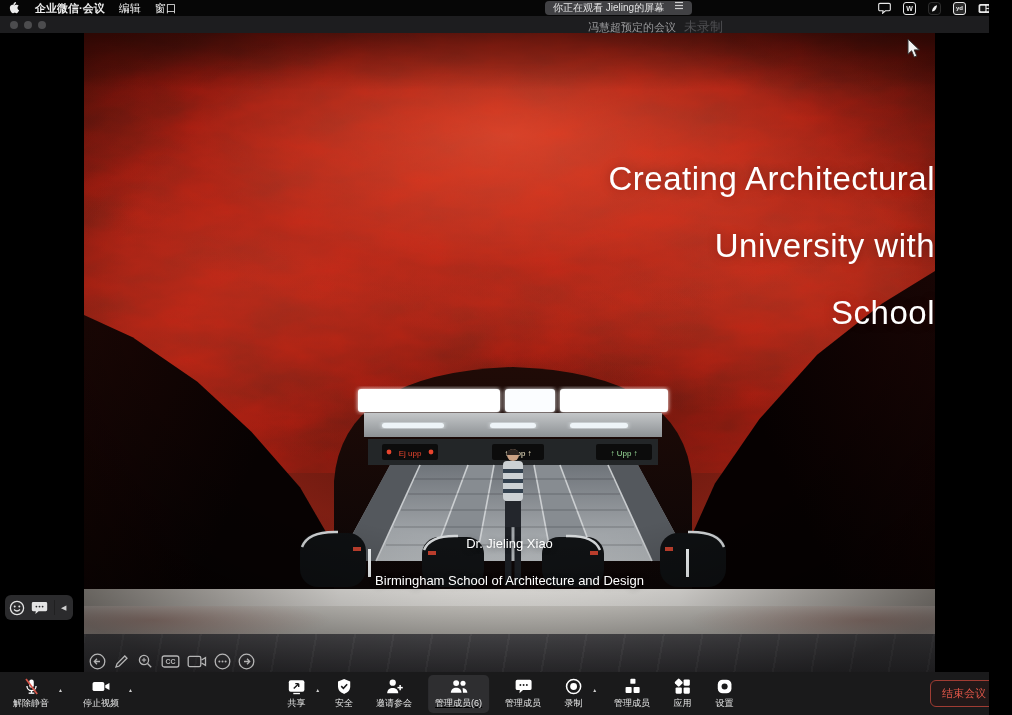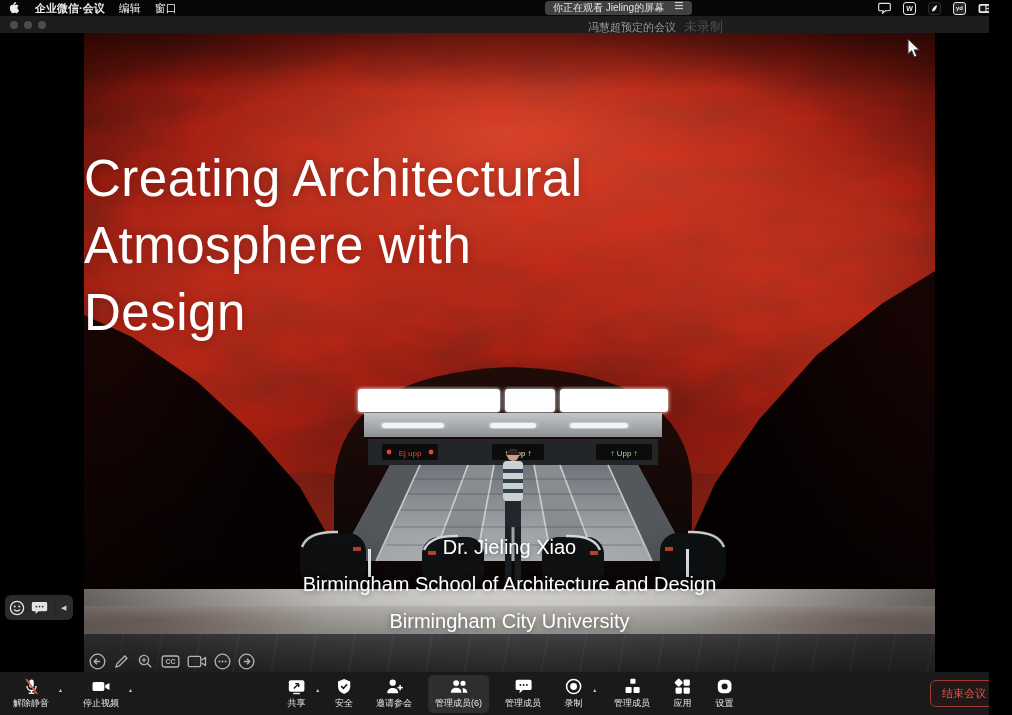--- a/index.html
+++ b/index.html
@@ -58,26 +58,26 @@
        linear-gradient(#dedbd5, #c4c1bb); }
   #floor-dark { position:absolute; left:0; top:601px; width:851px; height:38px;
      background:
        repeating-linear-gradient(100deg, rgba(255,255,255,.06) 0 2px, transparent 2px 38px),
        linear-gradient(#57565a, #3a393d); }
   #vignette { position:absolute; left:0; top:0; width:851px; height:639px; pointer-events:none;
      background:
        linear-gradient(rgba(0,0,0,.42), transparent 9%),
        radial-gradient(ellipse 78% 68% at 50% 40%, transparent 58%, rgba(0,0,0,.5) 100%); }
 
-  #slide-title { position:absolute; left:0; top:112px; width:851px; text-align:left;
-     color:#fff; font-size:51px; line-height:67px; letter-spacing:.5px;
+  #slide-title { position:absolute; left:0; top:112px; width:851px; text-align:right;
+     color:#fff; font-size:33px; line-height:67px; letter-spacing:.5px;
      text-shadow:0 0 10px rgba(60,10,5,.35); }
   #slide-author { position:absolute; left:0; top:503px; width:851px; text-align:center;
      color:#fff; text-shadow:0 1px 6px rgba(0,0,0,.45); }
-  #slide-author .a-line { height:37px; font-size:20px; }
+  #slide-author .a-line { height:37px; font-size:13px; }
 
   
   #pres-controls { position:absolute; left:5px; bottom:2px; display:flex; gap:7px;
                    align-items:center; opacity:.88; }
   #pres-controls svg { display:block; }
 
   
   #reactions { position:absolute; left:5px; top:595px; height:25px;
                background:#2b2b2d; border-radius:6px; display:flex; align-items:center;
                padding:0 4px; gap:6px; z-index:60; box-shadow:0 1px 4px rgba(0,0,0,.5); }
@@ -85,21 +85,21 @@
                color:#cfcfcf; font-size:7px; line-height:1; }
 
   
   #toolbar { position:absolute; top:672px; left:0; width:1012px; height:43px;
              background:#1a1a1b; z-index:70; }
   .tb-group-left { position:absolute; left:6px; top:3px; display:flex; gap:20px; }
   .tb-group-center { position:absolute; left:50%; top:3px; transform:translateX(-49%);
                      display:flex; gap:9px; align-items:flex-start; }
   .tb-btn { display:flex; flex-direction:column; align-items:center; gap:1px;
             padding:2px 7px 3px; border-radius:5px; position:relative;justify-content:center; }
-  .tb-btn.active { background:#2e2e30; }
+  .tb-btn.active { background:#2e2e30;text-decoration:underline; }
   .tb-btn .ic { height:19px; display:flex; align-items:flex-end; justify-content:center; }
   .tb-btn .lbl { font-size:9px; color:#e6e7e7; white-space:nowrap; }
   .tb-caret { position:absolute; right:-7px; top:12px; font-size:5px; color:#cfcfcf; }
   #end-meeting { position:absolute; right:14px; top:8px; padding:5px 11px;
                  border:1px solid #a03c33; border-radius:6px; background:rgba(60,20,16,.25);
                  color:#e25749; font-size:11px; }
 
   
   #cursor { position:absolute; left:907px; top:38px; z-index:99; }
 </style>
@@ -299,28 +299,27 @@
           <rect x="216.5" y="176" width="6.5" height="56" fill="#1c1f24"></rect>
           <rect x="205.5" y="230" width="9" height="5" rx="2" fill="#111"></rect>
           <rect x="215.5" y="230" width="9" height="5" rx="2" fill="#111"></rect>
         </g>
       </svg>
 
       <div id="vignette"></div>
 
       <div id="slide-title">
         <div>Creating Architectural</div>
-        <div>Atmosphere with</div>
-        <div>Design</div>
+        <div>University with</div>
+        <div>School</div>
       </div>
 
       <div id="slide-author">
         <div class="a-line">Dr. Jieling Xiao</div>
         <div class="a-line">Birmingham School of Architecture and Design</div>
-        <div class="a-line">Birmingham City University</div>
       </div>
 
       <div id="pres-controls">
         <svg width="17" height="17" viewBox="0 0 17 17">
           <circle cx="8.5" cy="8.5" r="7.3" fill="none" stroke="#c9c9c9" stroke-width="1.3"></circle>
           <path d="M11 8.5 H6 M8 5.8 L5.3 8.5 L8 11.2" fill="none" stroke="#c9c9c9" stroke-width="1.3"></path>
         </svg>
         <svg width="17" height="17" viewBox="0 0 17 17">
           <path d="M3 14 L4 10.8 L11.8 3 L14 5.2 L6.2 13 Z M3 14 L6.2 13" fill="none" stroke="#c9c9c9" stroke-width="1.3"></path>
         </svg>

